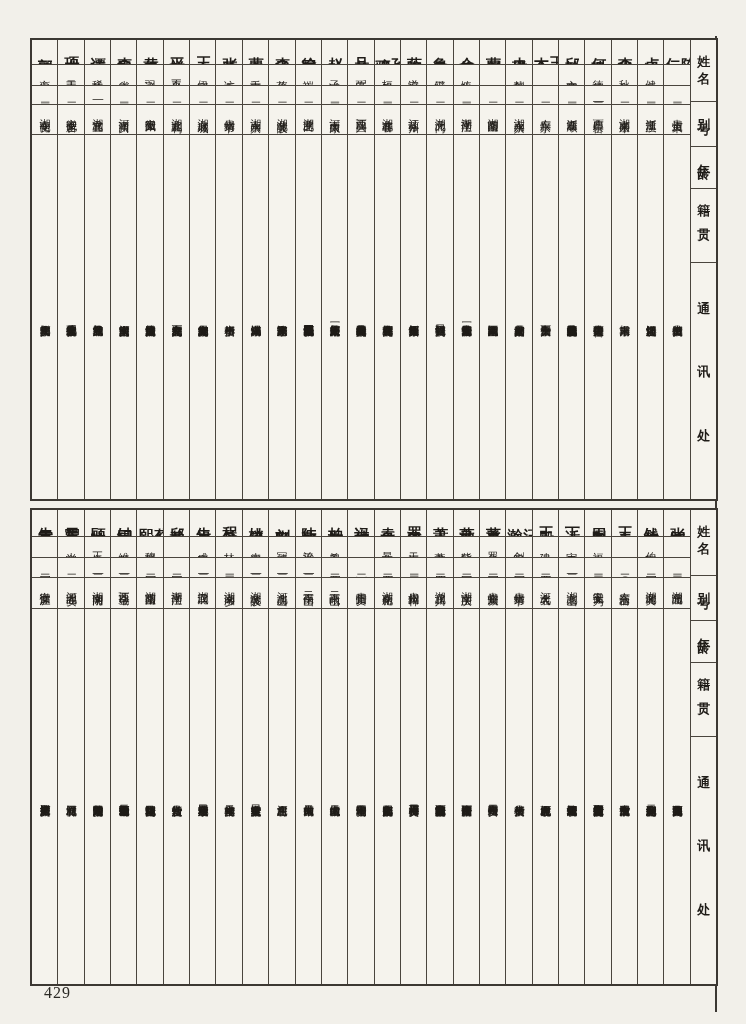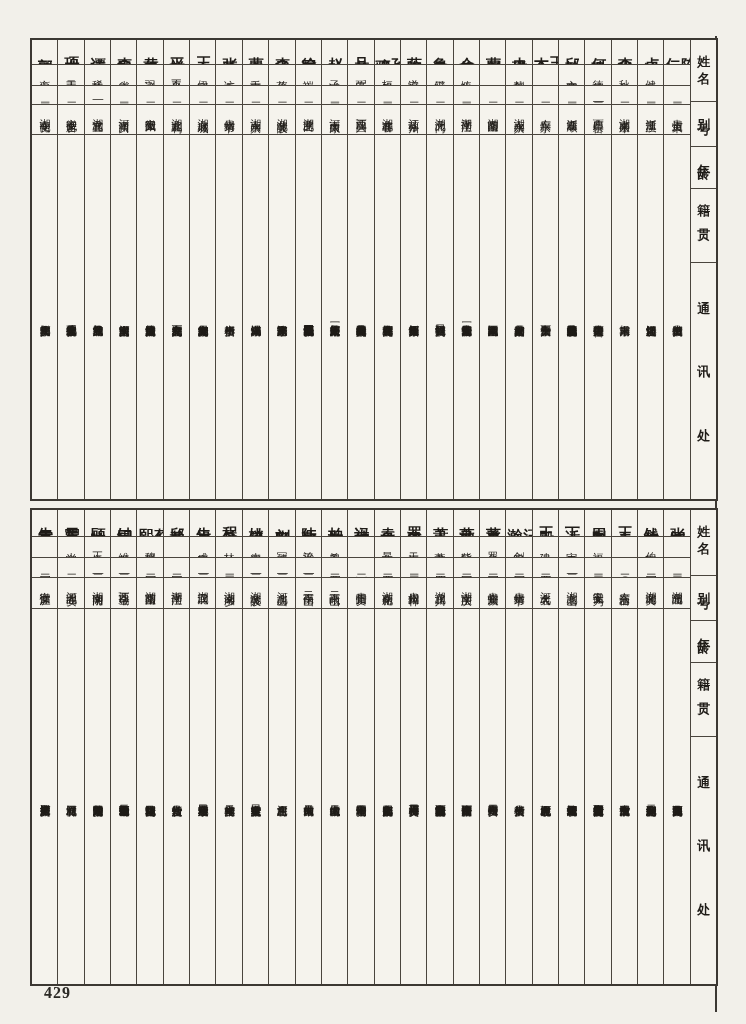--- a/index.html
+++ b/index.html
@@ -62,21 +62,21 @@
   
   .col-head .cell{font-weight:bold;}
   .h-lbl{font-size:13px;font-weight:bold;}
   .h-name{letter-spacing:16px;}
   .h-alias{letter-spacing:5px;}
   .h-age{letter-spacing:2px;}
   .h-native{letter-spacing:24px;}
   .h-addr{letter-spacing:64px;padding-top:22px;}
   .page-number{
     position:absolute;left:44px;top:984px;
-    font-size:16px;color:#2c2a26;letter-spacing:1px;font-weight:bold;
+    font-size:16px;color:#2c2a26;letter-spacing:1px;
   }
 </style>
 </head>
 <body>
 
 <div class="sheet">
 
   <div class="page-right-rule"></div>
 
   <div class="tbl tbl-top">

